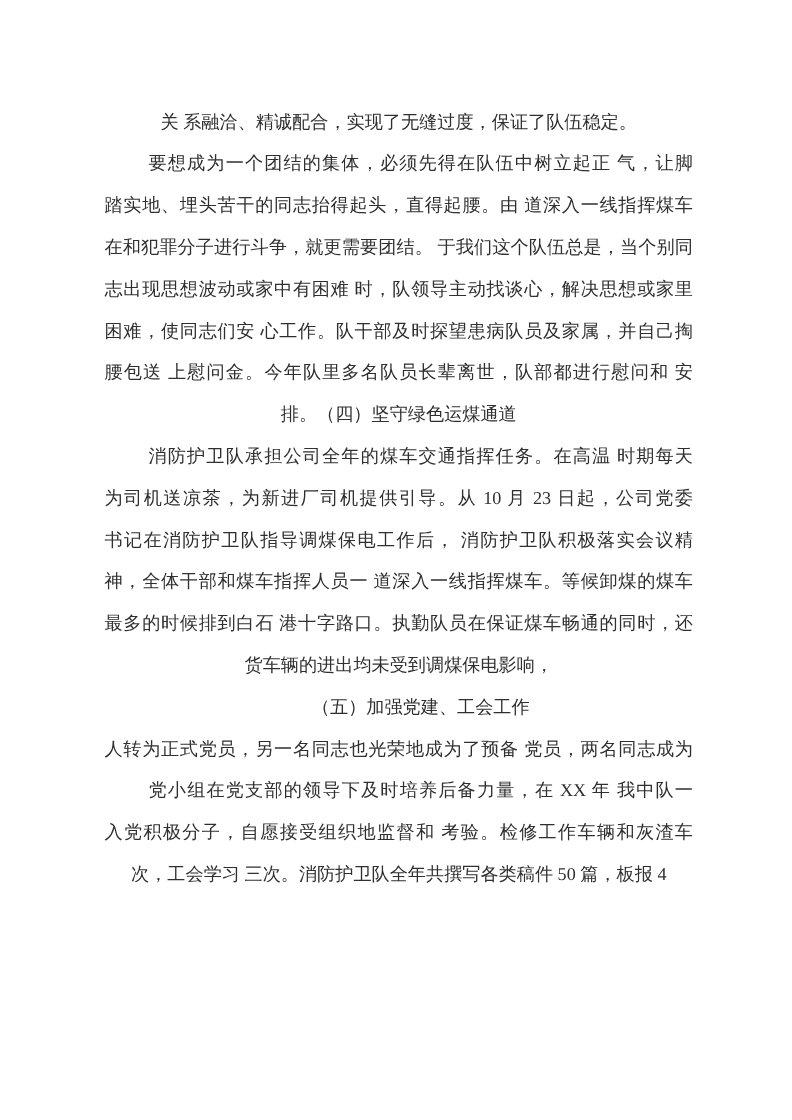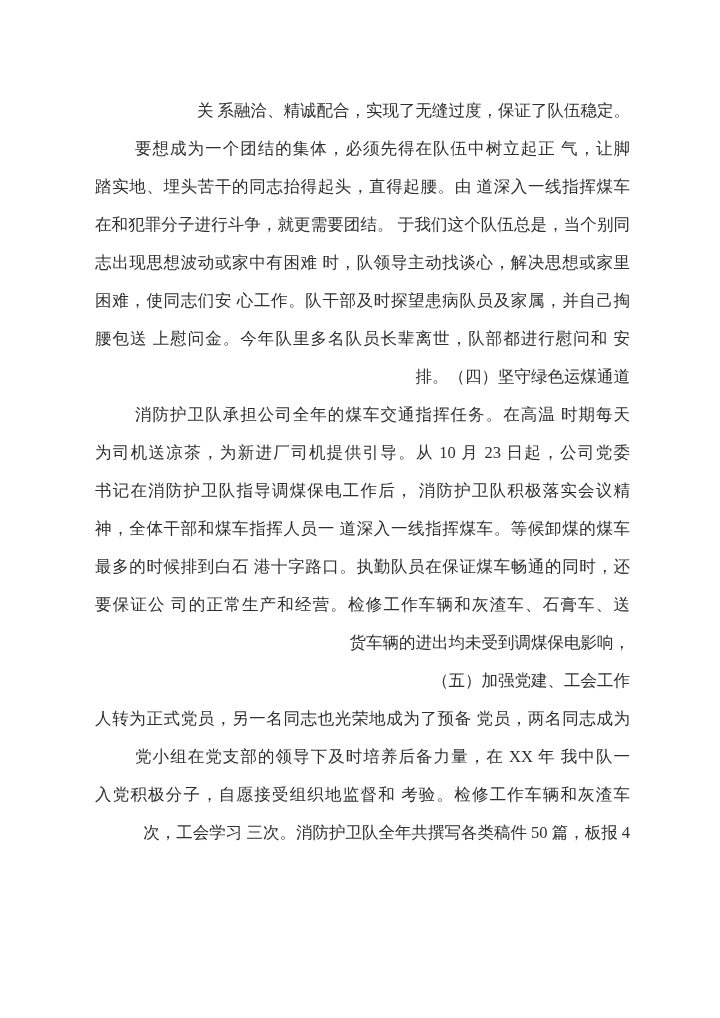--- a/index.html
+++ b/index.html
@@ -18,21 +18,21 @@
     position: absolute;
     left: 95px;
     top: 92px;
     width: 535px;
     font-size: 16.5px;
     line-height: 38px;
     color: #2f2f2f;
     letter-spacing: 0;
   }
   .line {
-    text-align: right;
+    text-align: center;
     white-space: normal;
   }
   .line.fill {
     text-align: justify;
     text-align-last: justify;
   }
   .line.indent {
     text-indent: 40px;
   }
 </style>
@@ -47,21 +47,20 @@
       <div class="line fill">在和犯罪分子进行斗争，就更需要团结。 于我们这个队伍总是，当个别同</div>
       <div class="line fill">志出现思想波动或家中有困难 时，队领导主动找谈心，解决思想或家里</div>
       <div class="line fill">困难，使同志们安 心工作。队干部及时探望患病队员及家属，并自己掏</div>
       <div class="line fill">腰包送 上慰问金。今年队里多名队员长辈离世，队部都进行慰问和 安</div>
       <div class="line">排。（四）坚守绿色运煤通道</div>
       <div class="line indent fill">消防护卫队承担公司全年的煤车交通指挥任务。在高温 时期每天</div>
       <div class="line fill">为司机送凉茶，为新进厂司机提供引导。从 10 月 23 日起，公司党委</div>
       <div class="line fill">书记在消防护卫队指导调煤保电工作后， 消防护卫队积极落实会议精</div>
       <div class="line fill">神，全体干部和煤车指挥人员一 道深入一线指挥煤车。等候卸煤的煤车</div>
       <div class="line fill">最多的时候排到白石 港十字路口。执勤队员在保证煤车畅通的同时，还</div>
-      <div class="line fill">要保证公 司的正常生产和经营。检修工作车辆和灰渣车、石膏车、送</div>
       <div class="line">货车辆的进出均未受到调煤保电影响，</div>
       <div class="line indent">（五）加强党建、工会工作</div>
       <div class="line fill">人转为正式党员，另一名同志也光荣地成为了预备 党员，两名同志成为</div>
       <div class="line indent fill">党小组在党支部的领导下及时培养后备力量，在 XX 年 我中队一</div>
       <div class="line fill">入党积极分子，自愿接受组织地监督和 考验。检修工作车辆和灰渣车</div>
       <div class="line">次，工会学习 三次。消防护卫队全年共撰写各类稿件 50 篇，板报 4</div>
     </div>
 </div>
 
 </body></html>

